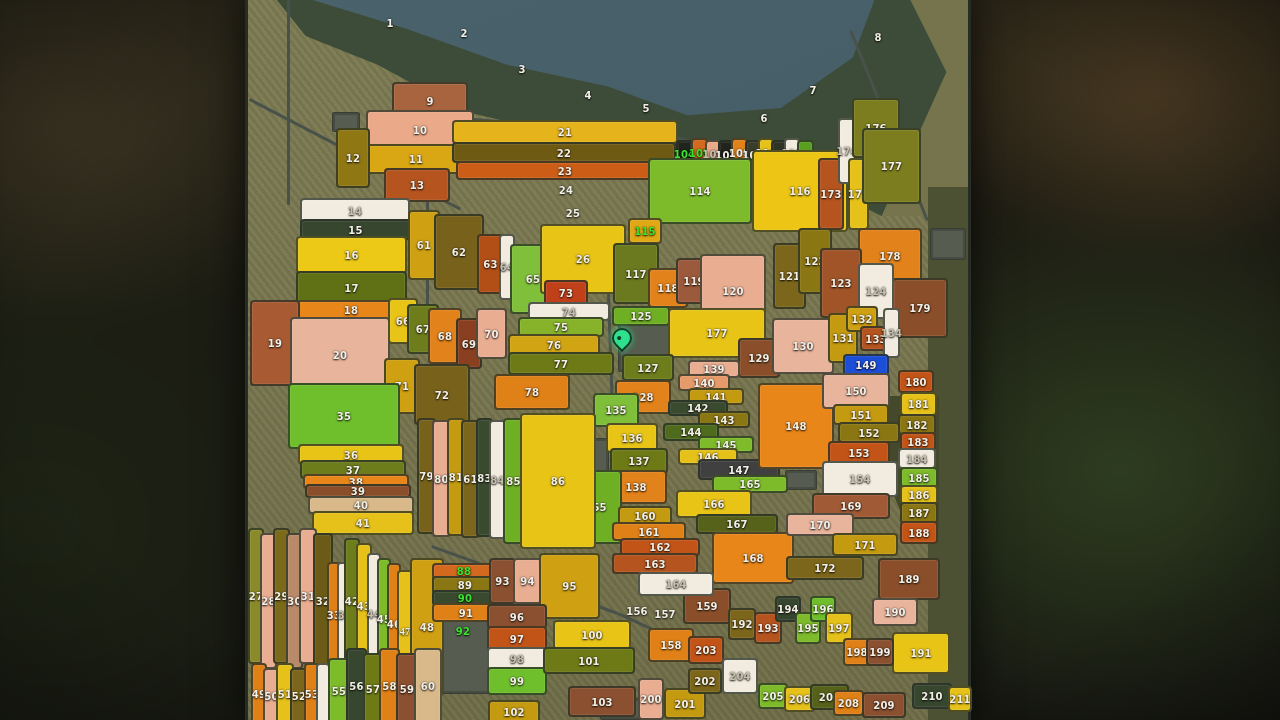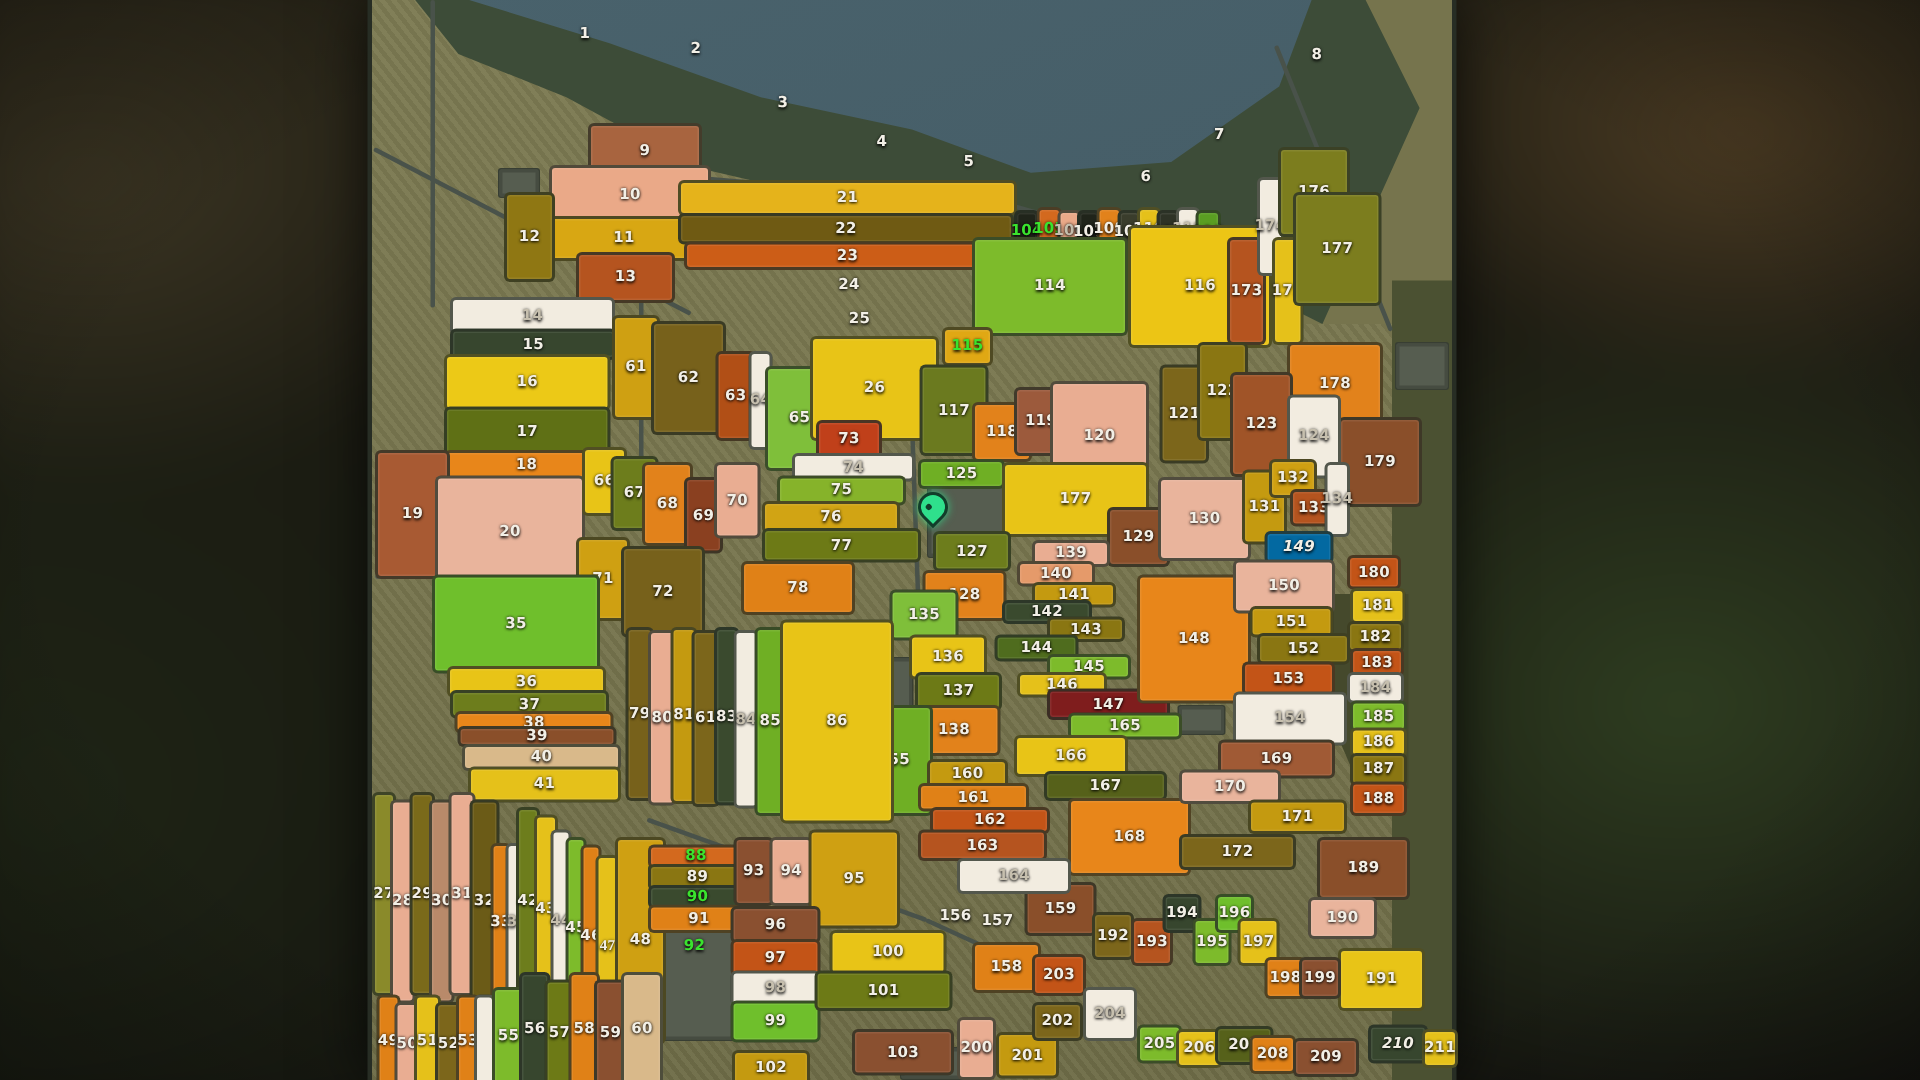--- a/index.html
+++ b/index.html
@@ -353,27 +353,27 @@
     </div>
     <div class="field" style="left: 663px; top: 423px; width: 52px; height: 14px; background: rgb(79, 108, 30);">
       <span class="field__label" style="color: rgb(242, 239, 230);">144</span>
     </div>
     <div class="field" style="left: 698px; top: 436px; width: 52px; height: 13px; background: rgb(125, 187, 43);">
       <span class="field__label" style="color: rgb(242, 239, 230);">145</span>
     </div>
     <div class="field" style="left: 678px; top: 448px; width: 56px; height: 13px; background: rgb(229, 193, 26);">
       <span class="field__label" style="color: rgb(242, 239, 230);">146</span>
     </div>
-    <div class="field" style="left: 698px; top: 459px; width: 78px; height: 17px; background: #7f1d1d;">
+    <div class="field" style="left: 698px; top: 459px; width: 78px; height: 17px; background: #404040;">
       <span class="field__label" style="color: rgb(242, 239, 230);">147</span>
     </div>
     <div class="field" style="left: 758px; top: 383px; width: 72px; height: 82px; background: rgb(232, 134, 26);">
       <span class="field__label" style="color: rgb(242, 239, 230);">148</span>
     </div>
-    <div class="field" style="left: 843px; top: 354px; width: 42px; height: 18px; background: #0369a1; font-style: italic;">
+    <div class="field" style="left: 843px; top: 354px; width: 42px; height: 18px; background: #1d4ed8;">
       <span class="field__label" style="color: rgb(242, 239, 230);">149</span>
     </div>
     <div class="field" style="left: 822px; top: 373px; width: 64px; height: 32px; background: rgb(233, 180, 156);">
       <span class="field__label" style="color: rgb(242, 239, 230);">150</span>
     </div>
     <div class="field" style="left: 833px; top: 404px; width: 52px; height: 17px; background: rgb(196, 154, 16);">
       <span class="field__label" style="color: rgb(242, 239, 230);">151</span>
     </div>
     <div class="field" style="left: 838px; top: 422px; width: 58px; height: 17px; background: rgb(138, 118, 18);">
       <span class="field__label" style="color: rgb(242, 239, 230);">152</span>
@@ -651,21 +651,21 @@
     </div>
     <div class="field" style="left: 810px; top: 684px; width: 24px; height: 22px; background: rgb(86, 97, 26); padding-left: 11px;">
       <span class="field__label" style="color: rgb(242, 239, 230);">207</span>
     </div>
     <div class="field" style="left: 833px; top: 690px; width: 27px; height: 22px; background: rgb(224, 129, 23);">
       <span class="field__label" style="color: rgb(242, 239, 230);">208</span>
     </div>
     <div class="field" style="left: 862px; top: 692px; width: 40px; height: 22px; background: rgb(138, 80, 48);">
       <span class="field__label" style="color: rgb(242, 239, 230);">209</span>
     </div>
-    <div class="field" style="left: 912px; top: 683px; width: 36px; height: 22px; background: rgb(55, 70, 46); font-style: italic;">
+    <div class="field" style="left: 912px; top: 683px; width: 36px; height: 22px; background: rgb(55, 70, 46);">
       <span class="field__label" style="color: rgb(242, 239, 230);">210</span>
     </div>
     <div class="field" style="left: 948px; top: 686px; width: 20px; height: 22px; background: rgb(229, 193, 26);">
       <span class="field__label" style="color: rgb(242, 239, 230);">211</span>
     </div>
     <div class="field" style="left: 812px; top: 493px; width: 74px; height: 22px; background: rgb(160, 90, 53);">
       <span class="field__label" style="color: rgb(242, 239, 230);">169</span>
     </div>
     <div class="field" style="left: 786px; top: 513px; width: 64px; height: 19px; background: rgb(233, 180, 156);">
       <span class="field__label" style="color: rgb(242, 239, 230);">170</span>

